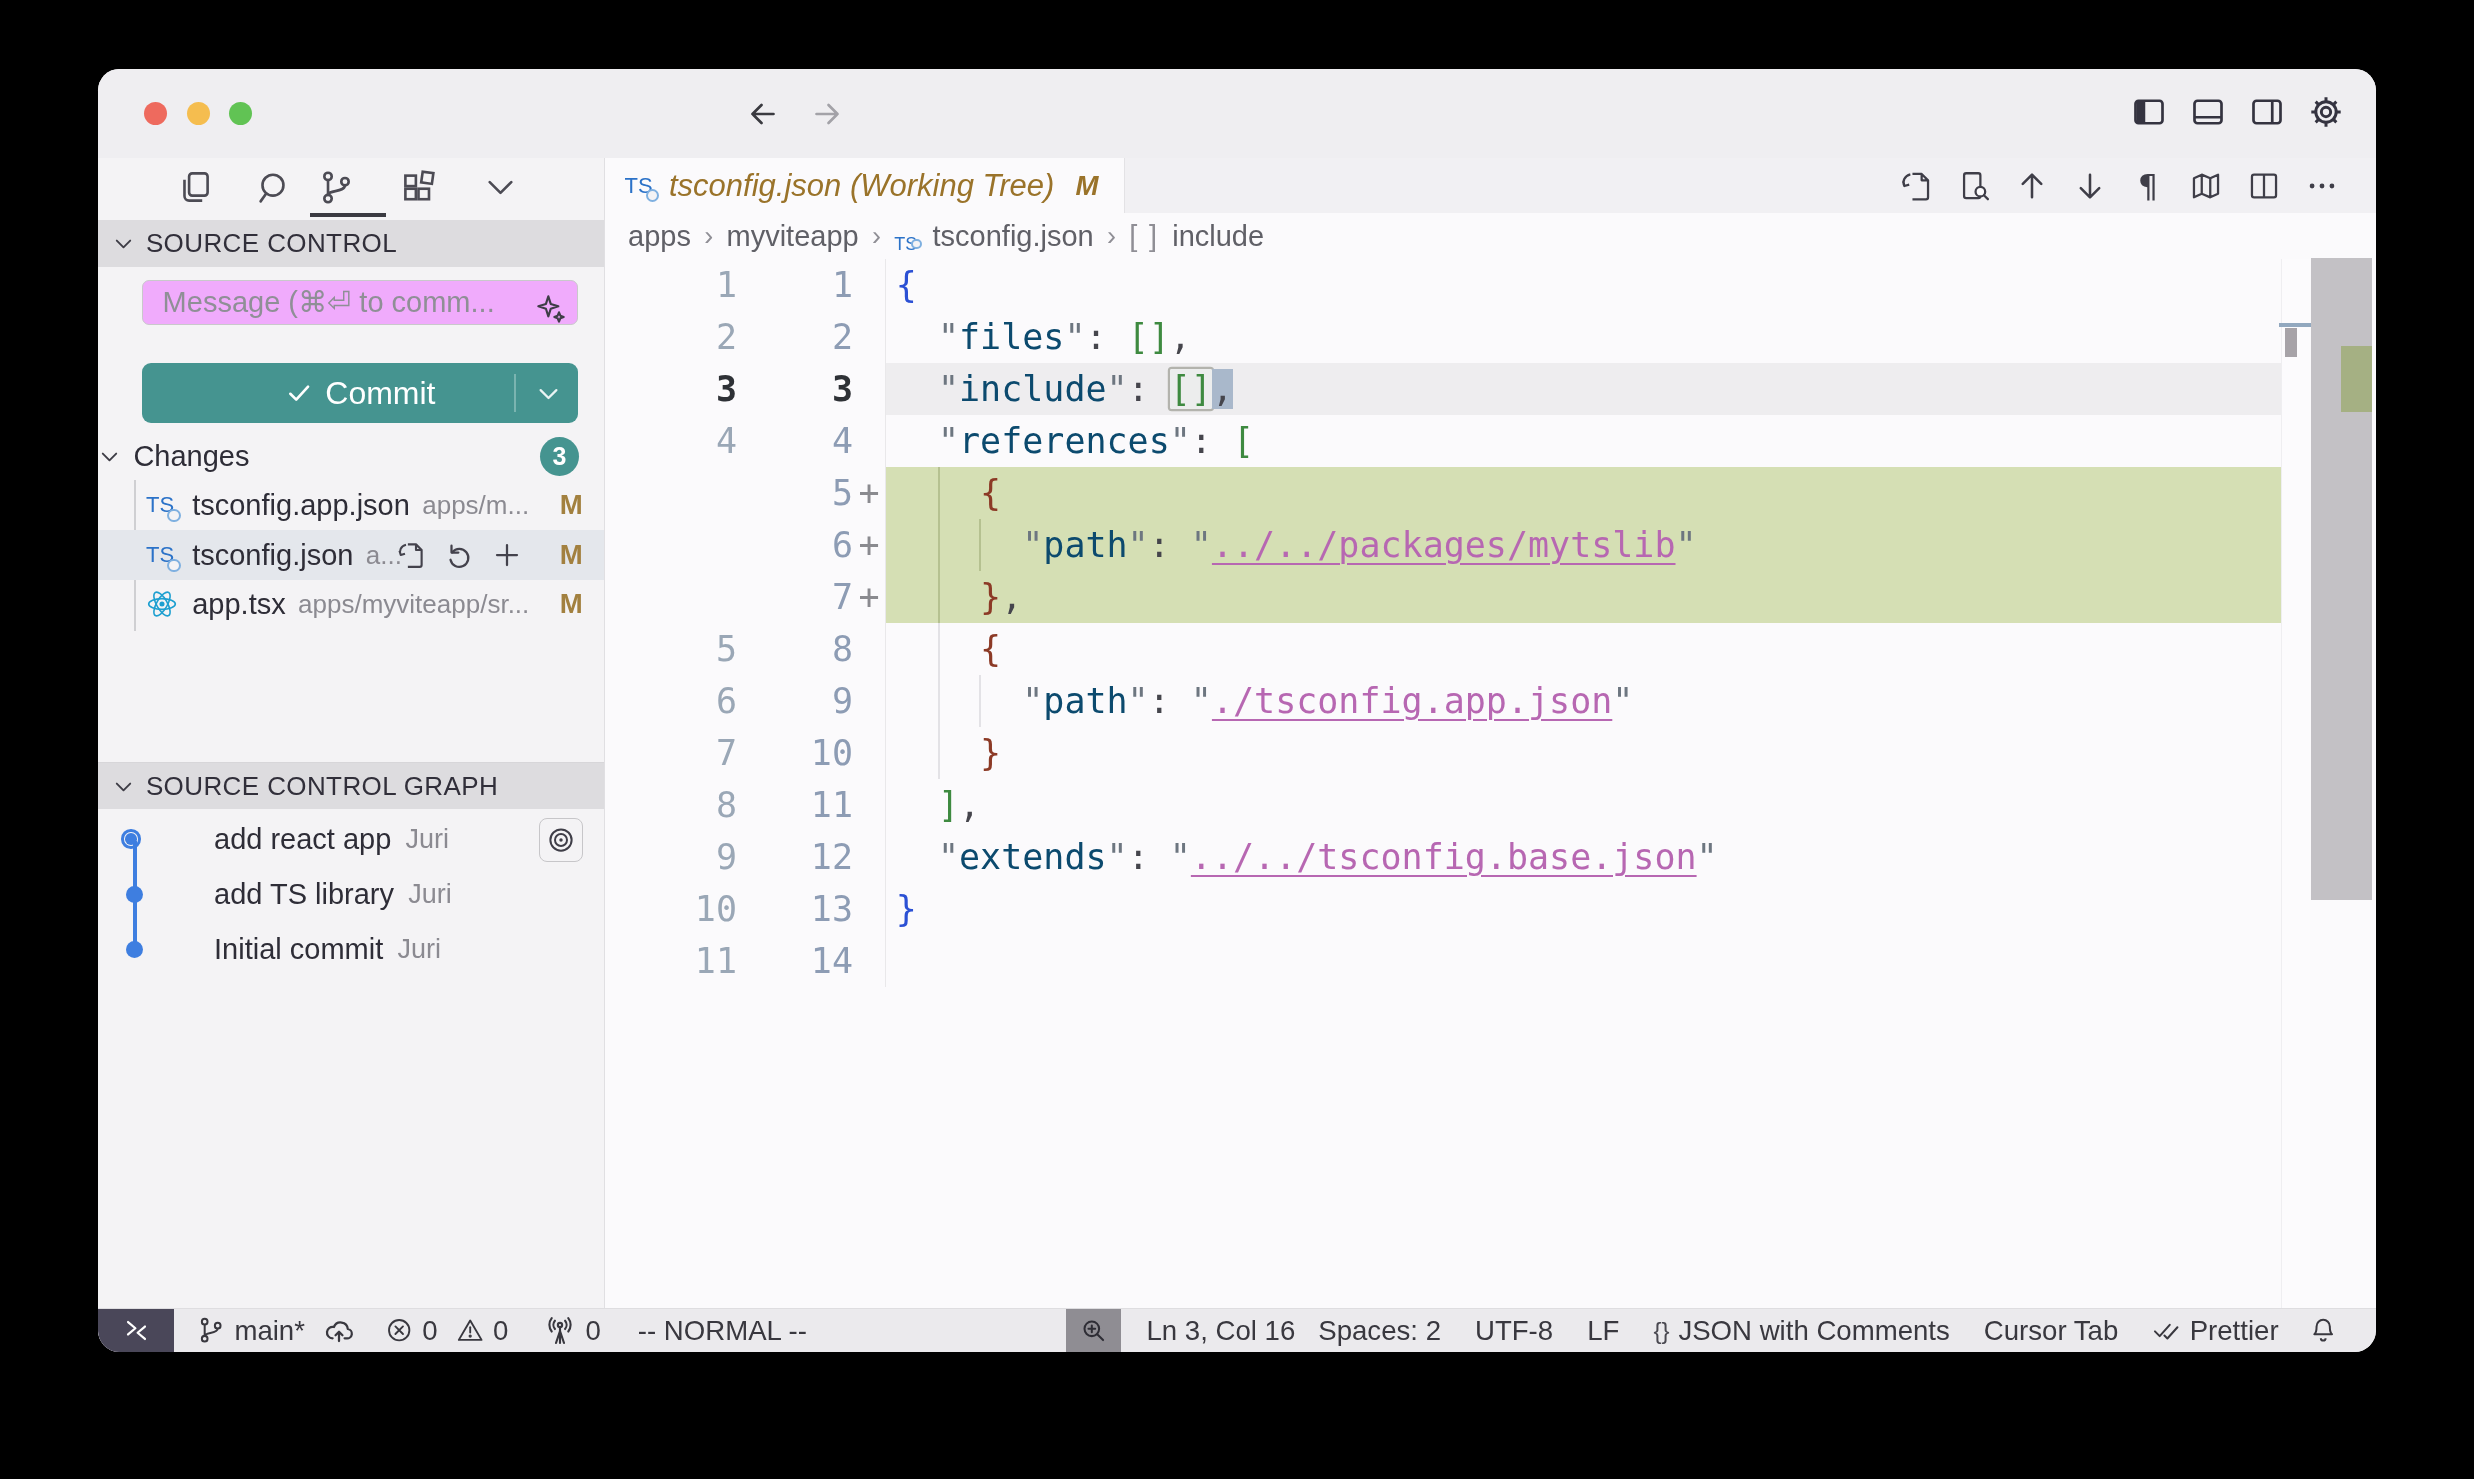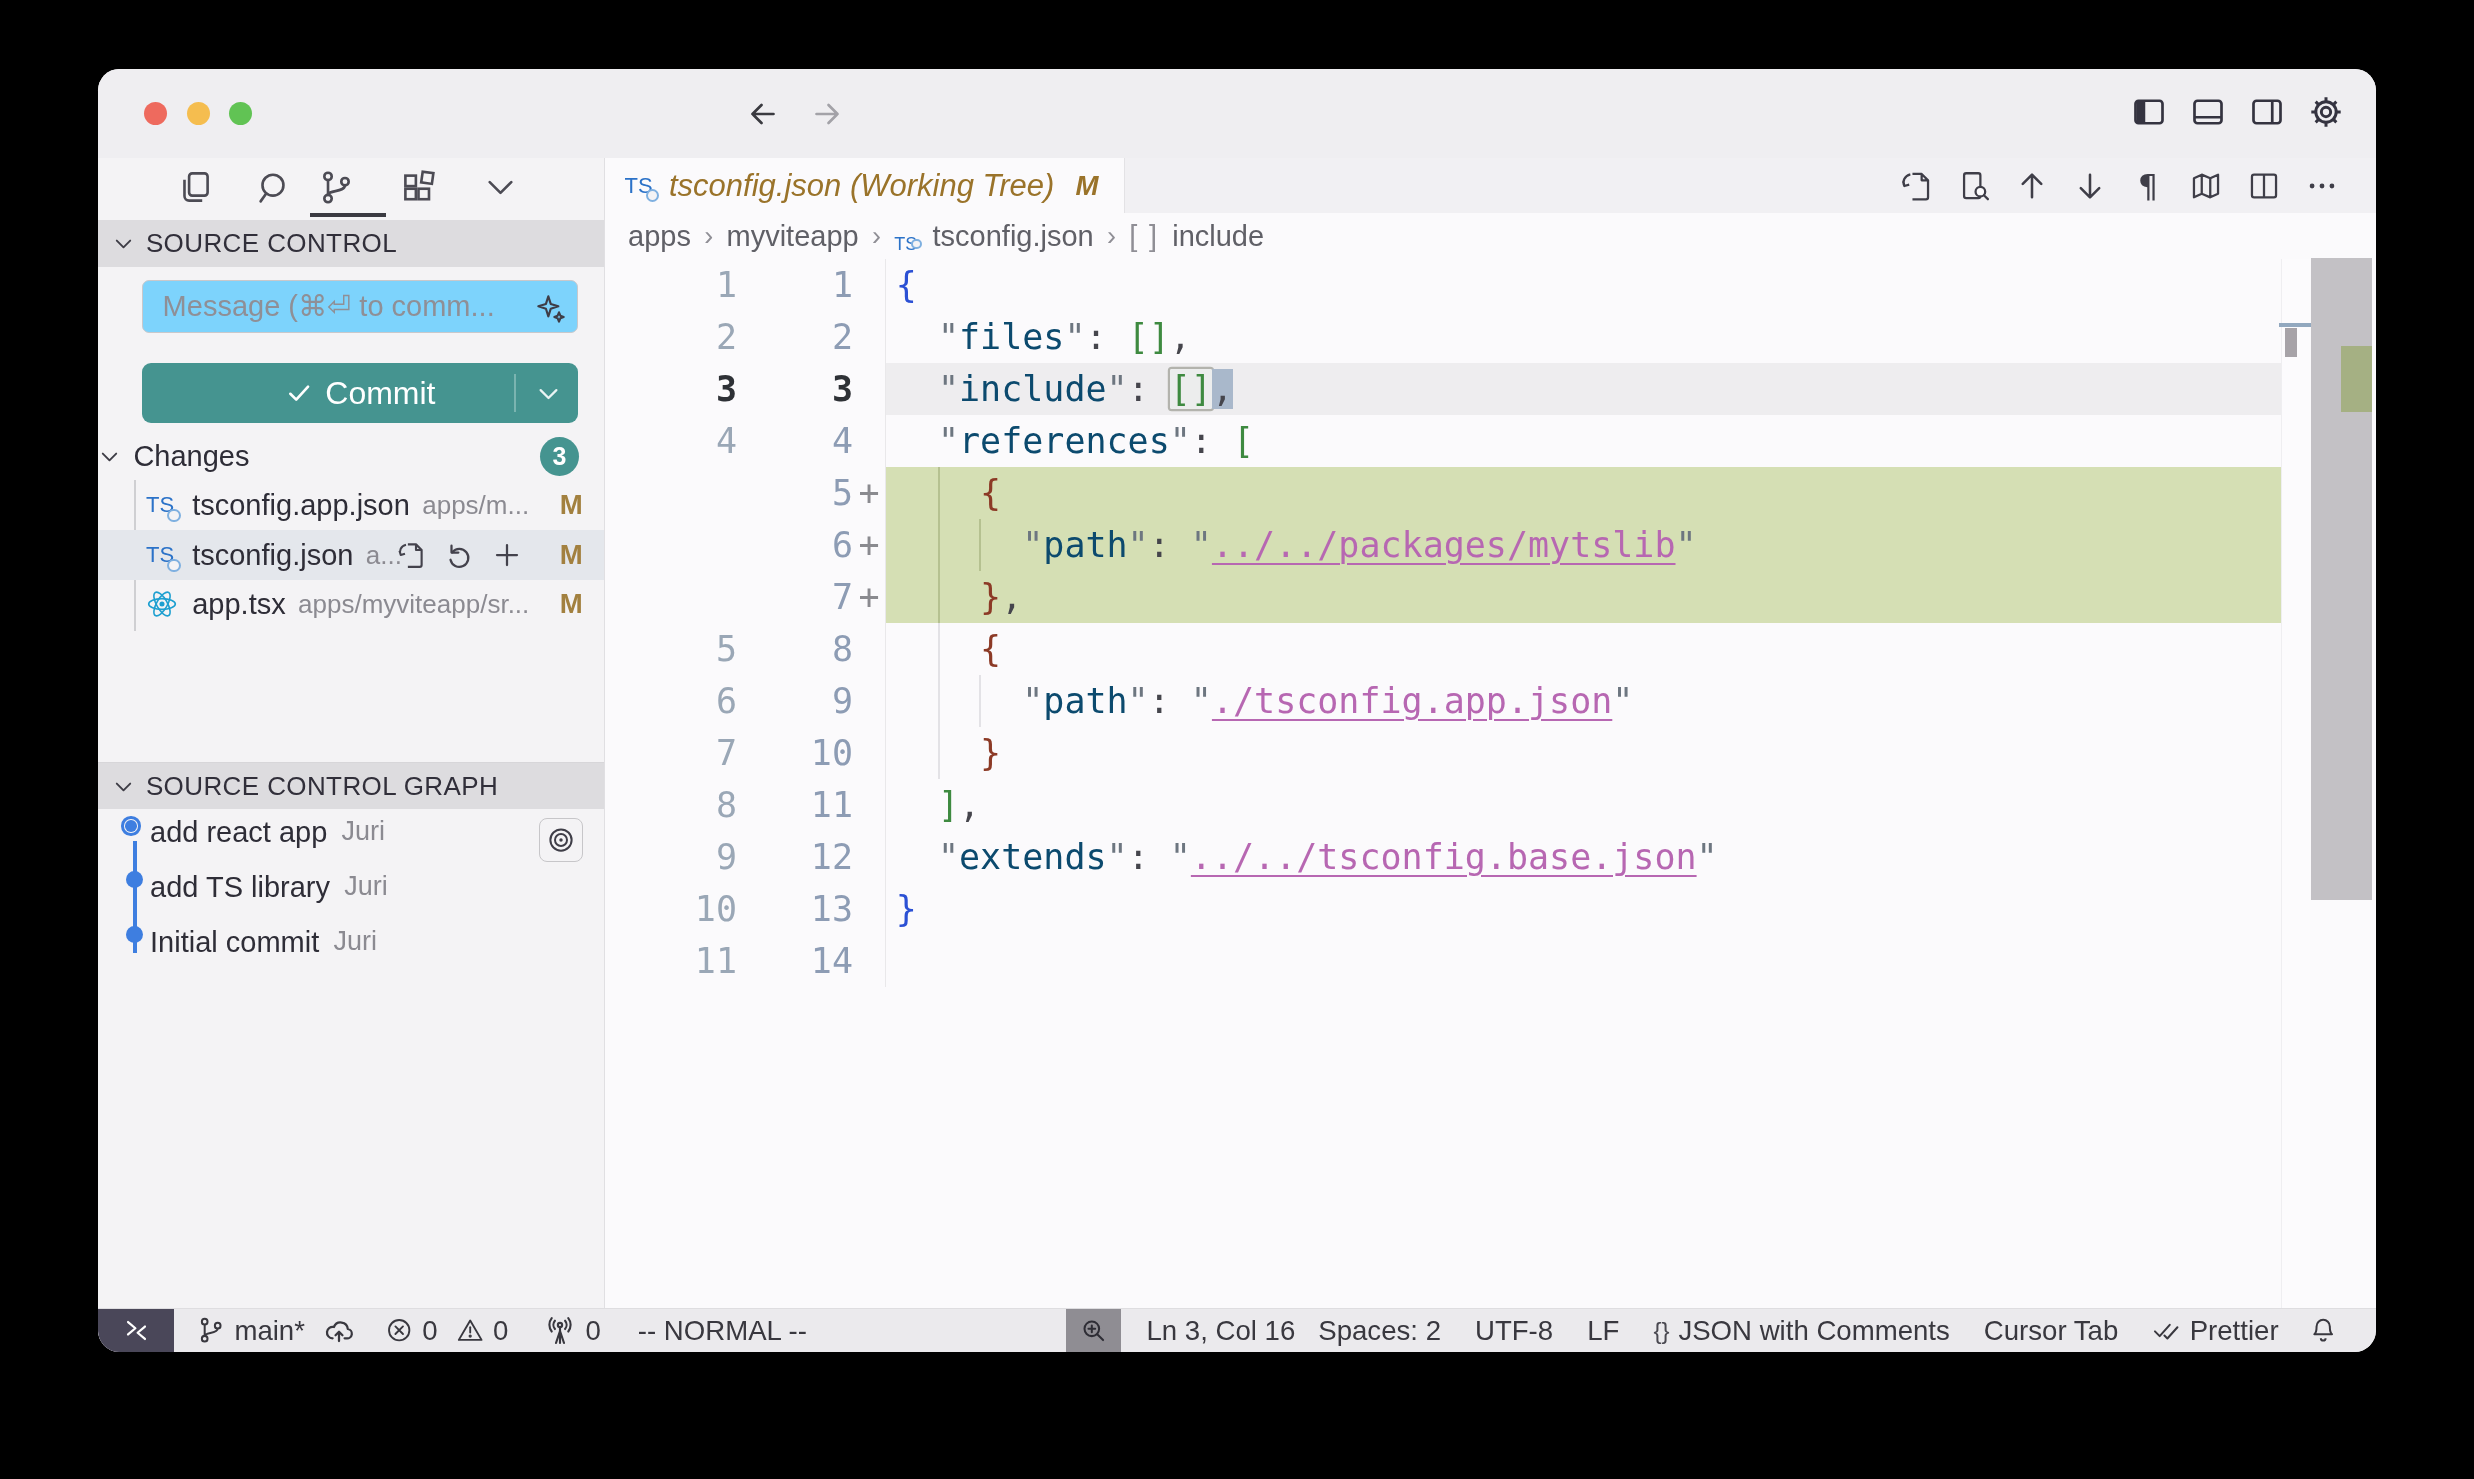--- a/index.html
+++ b/index.html
@@ -25,21 +25,21 @@
   
   .activity { position:absolute; top:0; left:0; right:0; height:62px; }
   .act-ic { position:absolute; top:10.7px; width:37px; height:37px; color:#4c4b54; }
   .act-underline { position:absolute; top:55px; left:212px; width:76px; height:3.6px; background:#3a3a41; }
 
   
   .sec-header { position:absolute; left:0; right:0; height:47px; background:#dddcdf; display:flex; align-items:center; padding-left:14.2px; gap:10.7px; color:#312f3a; }
   .sec-header .chev { width:23px; height:23px; color:#3e3d46; }
   .sec-title { font-size:26px; font-weight:400; letter-spacing:0.4px; }
 
-  .msg-input { position:absolute; left:44px; top:122px; width:436px; height:53px; border-radius:7.1px; border:1.8px solid #c9c8cb; background:#7dd3fc; font-size:29px; color:#5a5a60; padding:0 53px 0 19.6px; font-family:"Liberation Sans", "DejaVu Sans", sans-serif; }
+  .msg-input { position:absolute; left:44px; top:122px; width:436px; height:45px; border-radius:7.1px; border:1.8px solid #c9c8cb; background:#f0abfc; font-size:29px; color:#5a5a60; padding:0 53px 0 19.6px; font-family:"Liberation Sans", "DejaVu Sans", sans-serif; }
   .msg-input::placeholder { color:#8f8f96; }
   .sparkle { position:absolute; left:437px; top:135px; width:32px; height:32px; color:#3e3d47; }
 
   .commit-btn { position:absolute; left:44px; top:205px; width:436px; height:60px; border-radius:9px; background:#459490; color:#fff; display:flex; align-items:center; justify-content:center; gap:12.4px; font-size:32px; font-weight:500; }
   .commit-divider { position:absolute; right:62px; top:10.7px; bottom:10.7px; width:1.8px; background:#7ab4b0; }
   .commit-chev { position:absolute; right:16px; top:17px; width:27px; height:27px; color:#eaf4f3; }
 
   .changes-header { position:absolute; left:0; right:0; top:277px; height:43px; display:flex; align-items:center; gap:12.4px; color:#2e2d37; font-size:29px; }
   .badge { position:absolute; right:25px; top:1.8px; width:39px; height:39px; border-radius:50%; background:#459490; color:#fff; font-size:25px; font-weight:700; display:flex; align-items:center; justify-content:center; }
 
@@ -51,21 +51,21 @@
   .ts-gear { position:absolute; right:-2.7px; bottom:-0.9px; width:13.3px; height:13.3px; border:2.7px solid #7fb0e0; border-radius:50%; background:#f4f3f5; }
   .file-name { font-size:29px; color:#2e2d37; white-space:nowrap; }
   .file-desc { font-size:26px; color:#8b8a91; margin-left:12.4px; white-space:nowrap; }
   .row-actions { position:absolute; right:82px; display:flex; gap:18px; color:#43424c; }
   .row-actions .ic { width:30px; height:30px; }
   .m-badge { position:absolute; right:21.3px; font-size:27.6px; font-weight:700; color:#a2803f; }
 
   .graph-rows .commit-msg { font-size:29px; color:#2e2d37; }
   .graph-rows .commit-author { font-size:27px; color:#8b8a91; margin-left:14.2px; }
   .graph-line { position:absolute; left:35px; top:683px; width:3.6px; height:112px; background:#3e7ee0; }
-  .g-row { position:absolute; left:0; right:0; height:46px; display:flex; align-items:flex-start; padding-left:52px; }
+  .g-row { position:absolute; left:0; right:0; height:46px; display:flex; align-items:center; padding-left:116px; }
   .dot-ring { position:absolute; left:23px; width:19.6px; height:19.6px; border:3.6px solid #3e7ee0; border-radius:50%; display:flex; align-items:center; justify-content:center; }
   .dot-ring i { width:11.6px; height:11.6px; background:#3e7ee0; border-radius:50%; }
   .dot-solid { position:absolute; left:28.4px; width:17px; height:17px; background:#3e7ee0; border-radius:50%; }
   .target-btn { position:absolute; right:21.3px; top:660px; width:44px; height:44px; border-radius:8px; border:1.8px solid #c7c6c9; display:flex; align-items:center; justify-content:center; color:#3f3e48; }
 
   
   .tabbar { position:absolute; top:0; left:0; right:0; height:55px; background:#f1f0f3; display:flex; }
   .tab { width:520px; height:55px; background:#fbfafc; border-right:0.9px solid #e3e2e5; display:flex; align-items:center; padding:0 18px 0 19.6px; }
   .tab-label { font-size:31px; font-style:italic; color:#9a732a; margin-left:12.4px; white-space:nowrap; }
   .tab-m { font-size:27.6px; font-style:italic; font-weight:600; color:#9a732a; margin-left:21.3px; }

